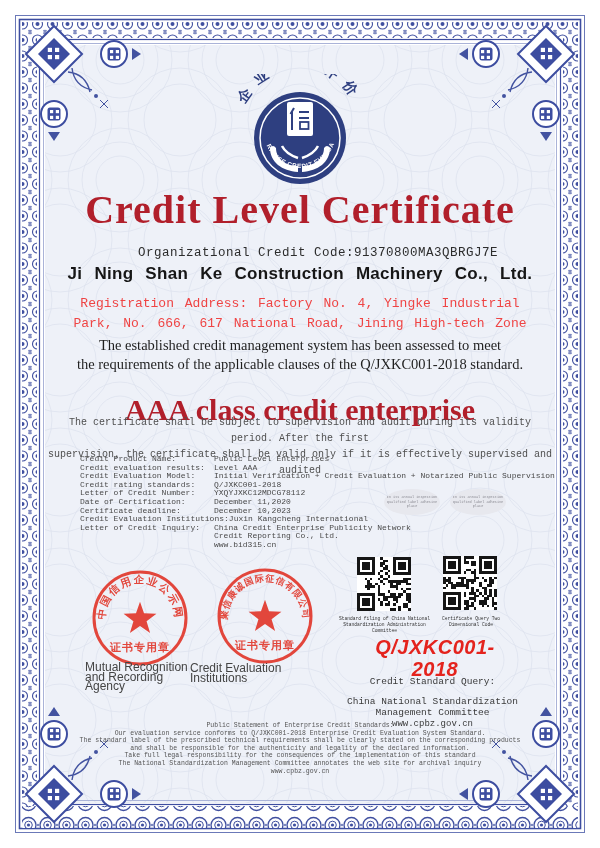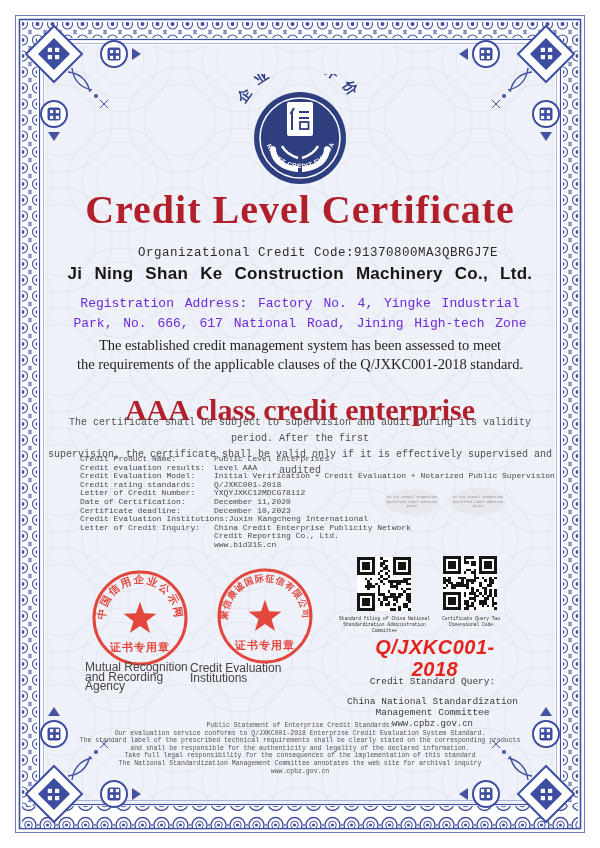--- a/index.html
+++ b/index.html
@@ -9,21 +9,21 @@
   .ctr{left:46px;width:508px;text-align:center;}
   .frame-svg{position:absolute;left:0;top:0;z-index:0;}
   .content{position:absolute;inset:0;z-index:2;}
 
   .title{top:188px;font-family:"Liberation Serif","DejaVu Serif",serif;font-weight:bold;
          font-size:40px;line-height:44px;color:#b11f2b;letter-spacing:1px;}
   .orgcode{top:246px;font-family:"Liberation Mono","DejaVu Sans Mono",monospace;
            font-size:12.5px;color:#2c2c2c;letter-spacing:.5px;margin-left:18px;}
   .company{top:264px;font-size:17px;font-weight:bold;color:#161616;word-spacing:7px;letter-spacing:.3px;}
   .address{top:294px;font-family:"Liberation Mono","DejaVu Sans Mono",monospace;
-           font-size:13px;line-height:20px;color:#6d28d9;word-spacing:3px;}
+           font-size:13px;line-height:20px;color:#ef4444;word-spacing:3px;}
   .assess{top:336px;font-family:"Liberation Serif","DejaVu Serif",serif;
           font-size:14.5px;line-height:19px;color:#1f1f1f;}
   .rating{top:372px;font-family:"Liberation Serif","DejaVu Serif",serif;font-weight:bold;
           font-size:30px;line-height:36px;color:#b11f2b;margin-top:20px;}
   .superv{top:415px;font-family:"Liberation Mono","DejaVu Sans Mono",monospace;
           font-size:10px;line-height:16px;color:#4f4f4f;}
   .details{top:455px;left:80px;width:445px;font-family:"Liberation Mono","DejaVu Sans Mono",monospace;
            font-size:8px;line-height:8.6px;color:#4a4a4a;white-space:nowrap;}
   .detail-row .dl{display:inline-block;min-width:134px;}
   .stamp{width:56px;height:26px;border-radius:50%;background:#e7e8ee;display:flex;flex-direction:column;

